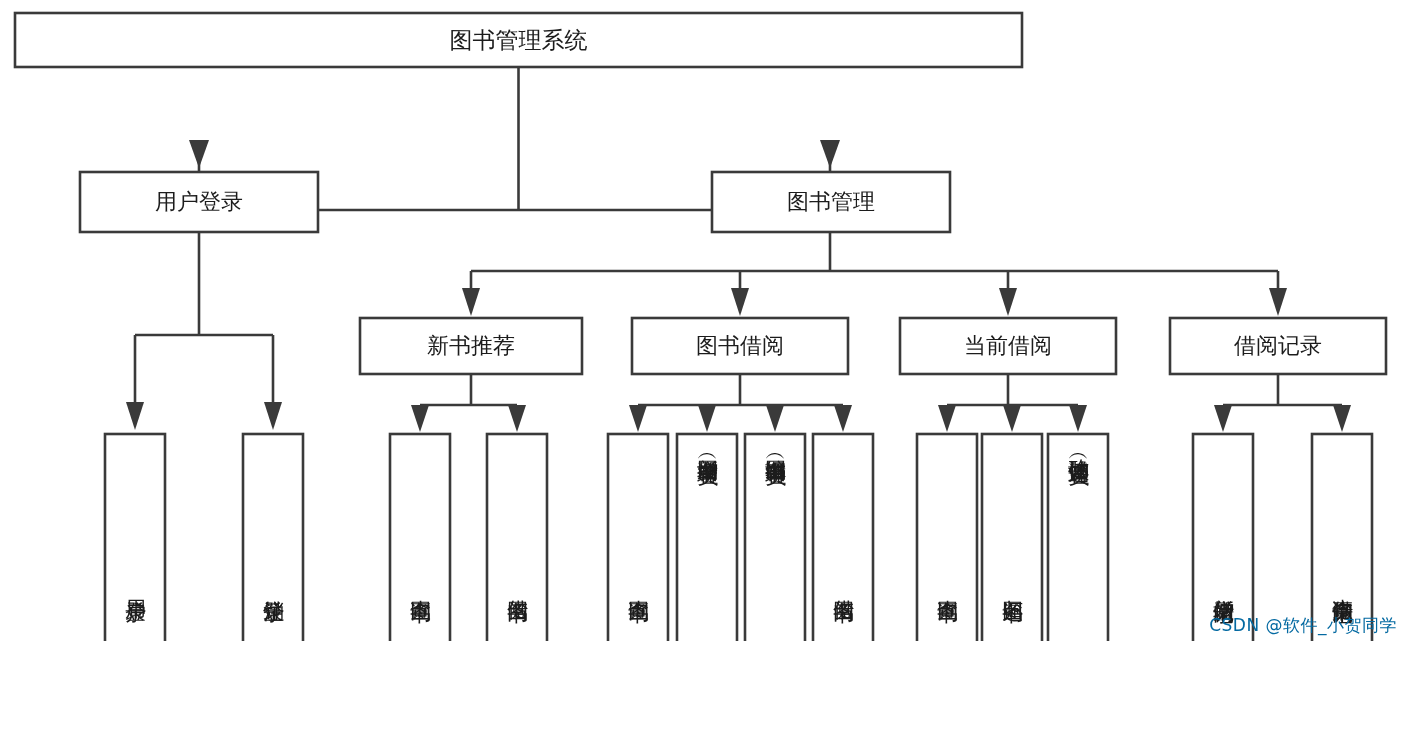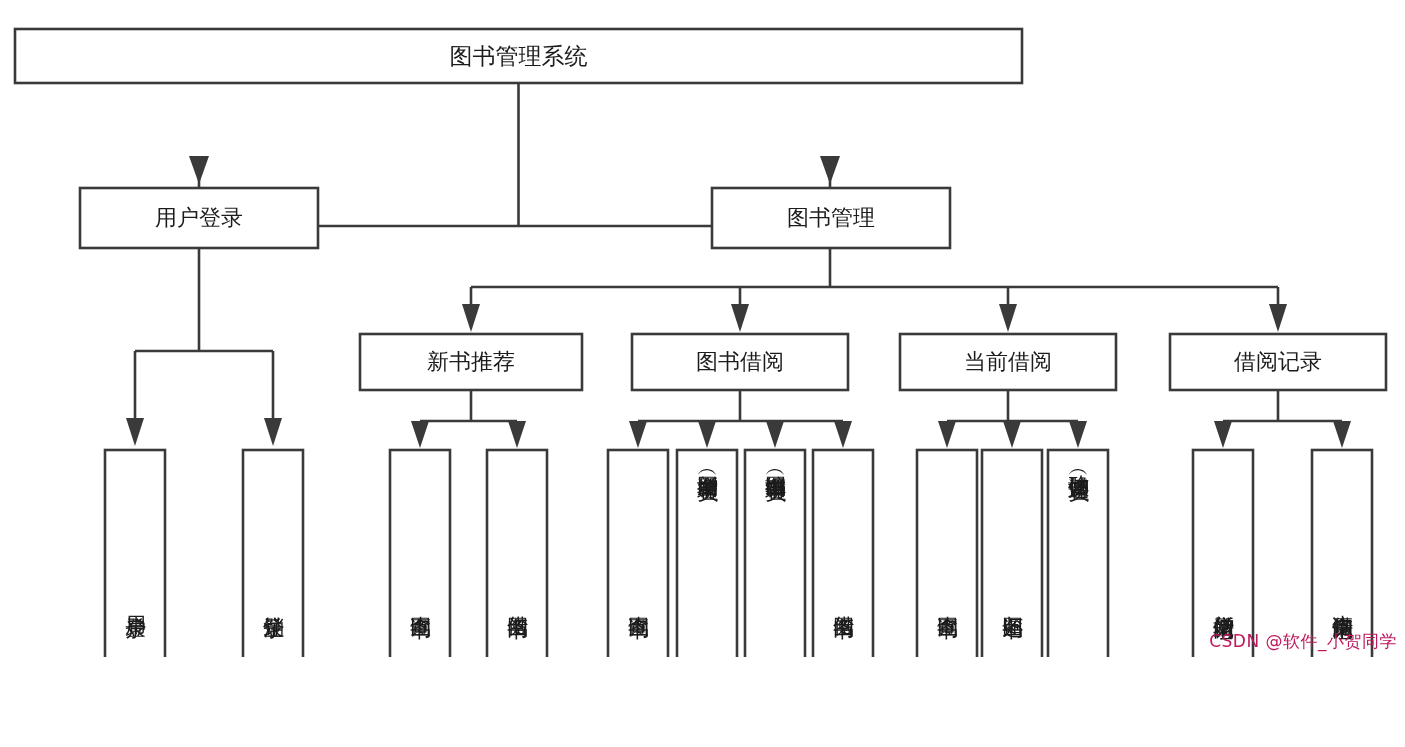--- a/index.html
+++ b/index.html
@@ -10,21 +10,20 @@
   }
   body {
     font-family: "DejaVu Sans", "Liberation Sans", sans-serif;
   }
   #diagram-root {
     position: relative;
     width: 1405px;
     height: 641px;
     background: #ffffff;
     overflow: hidden;
-    margin-top: 16px;
   }
   svg.diagram-canvas {
     position: absolute;
     top: 0;
     left: 0;
     width: 1405px;
     height: 747px;
     display: block;
   }
   .node-box {
@@ -69,21 +68,21 @@
     text-orientation: upright;
     letter-spacing: 1px;
     white-space: nowrap;
   }
   .watermark {
     position: absolute;
     right: 8px;
     bottom: 4px;
     font-family: "DejaVu Sans", "Liberation Sans", sans-serif;
     font-size: 17px;
-    color: #be185d;
+    color: #0369a1;
     letter-spacing: 0.5px;
     white-space: nowrap;
   }
 </style>
 </head>
 <body>
 
 <div id="diagram-root">
 
   <svg class="diagram-canvas" viewBox="0 0 1405 747" xmlns="http://www.w3.org/2000/svg">

